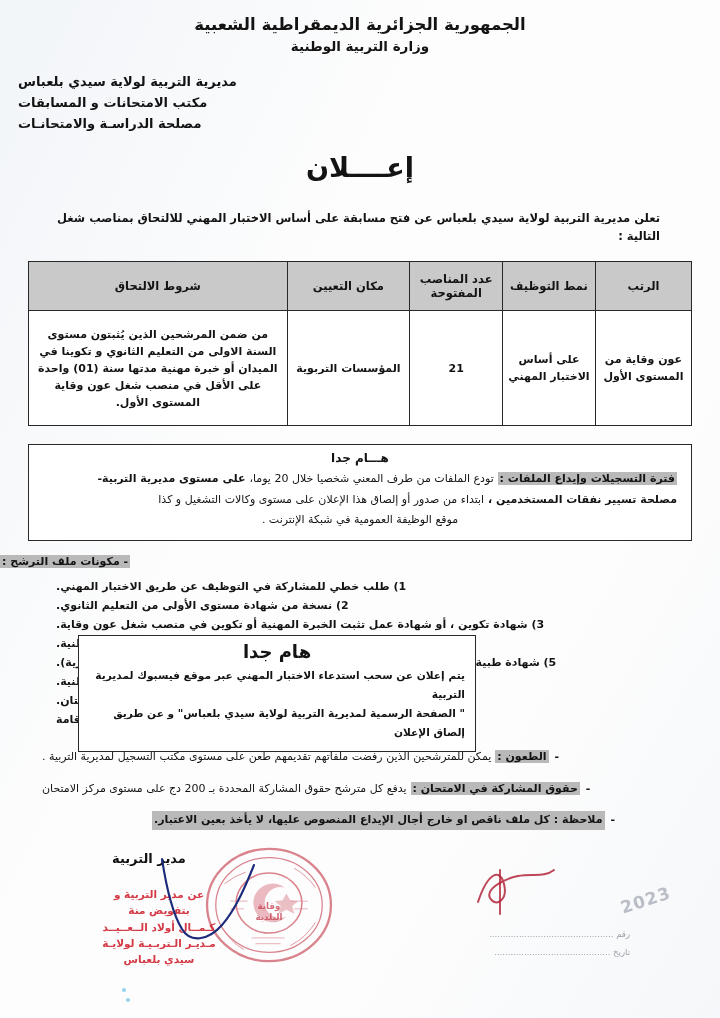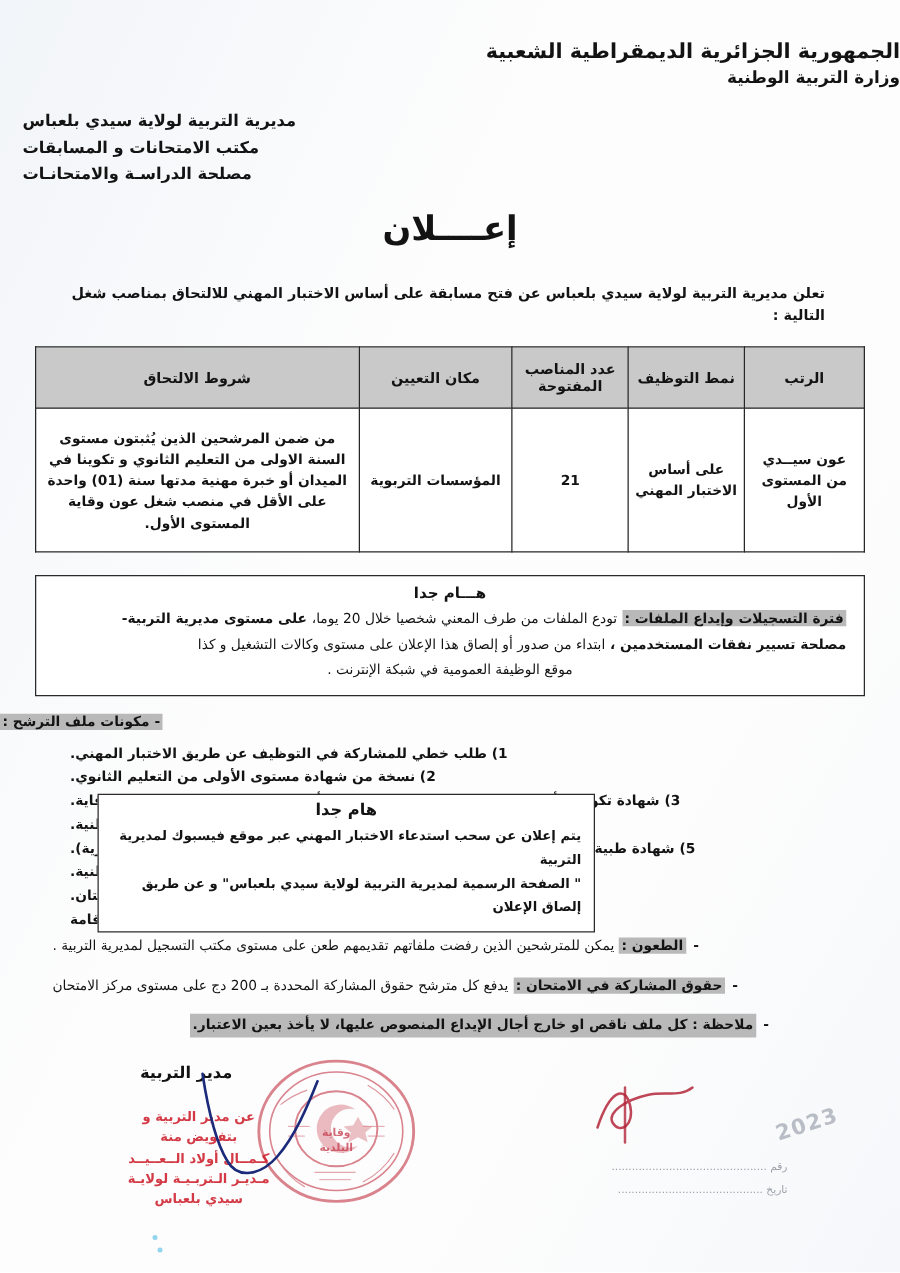--- a/index.html
+++ b/index.html
@@ -25,22 +25,22 @@
     background:
       linear-gradient(115deg, rgba(232,238,245,0.55) 0%, rgba(255,255,255,0) 38%),
       linear-gradient(300deg, rgba(236,240,246,0.45) 0%, rgba(255,255,255,0) 30%);
     pointer-events: none;
     z-index: 0;
   }
   .layer { position: relative; z-index: 2; }
 
   
   .doc-header {
-    text-align: right;
-    padding-top: 30px;
+    text-align: center;
+    padding-top: 14px;
   }
   .rep-line {
     font-size: 16.5px;
     font-weight: 700;
     letter-spacing: .2px;
     line-height: 1.35;
   }
   .min-line {
     font-size: 13.5px;
     font-weight: 700;
@@ -173,21 +173,21 @@
   
   .imp-box-2 {
     position: absolute;
     left: 78px;
     top: 635px;
     width: 376px;
     padding: 5px 10px 9px 10px;
     z-index: 3;
   }
   .imp-box-2 .imp-title {
-    font-size: 13px;
+    font-size: 18px;
     letter-spacing: .5px;
   }
   .imp-box-2 .imp-body {
     font-size: 10.6px;
     line-height: 1.8;
   }
 
   
   .notes {
     position: absolute;
@@ -343,21 +343,21 @@
           <tr>
             <th>الرتب</th>
             <th>نمط التوظيف</th>
             <th>عدد المناصب المفتوحة</th>
             <th>مكان التعيين</th>
             <th>شروط الالتحاق</th>
           </tr>
         </thead>
         <tbody>
           <tr>
-            <td>عون سيــدي من المستوى الأول</td>
+            <td>عون وقاية من المستوى الأول</td>
             <td>على أساس الاختبار المهني</td>
             <td class="num-cell">21</td>
             <td>المؤسسات التربوية</td>
             <td class="cond-cell">من ضمن المرشحين الذين يُثبتون مستوى السنة الاولى من التعليم الثانوي و تكوينا في الميدان  أو خبرة مهنية مدتها سنة (01) واحدة على الأقل في منصب شغل عون وقاية  المستوى الأول.</td>
           </tr>
         </tbody>
       </table>
     </div>
 
     <div class="imp-box imp-box-1">

